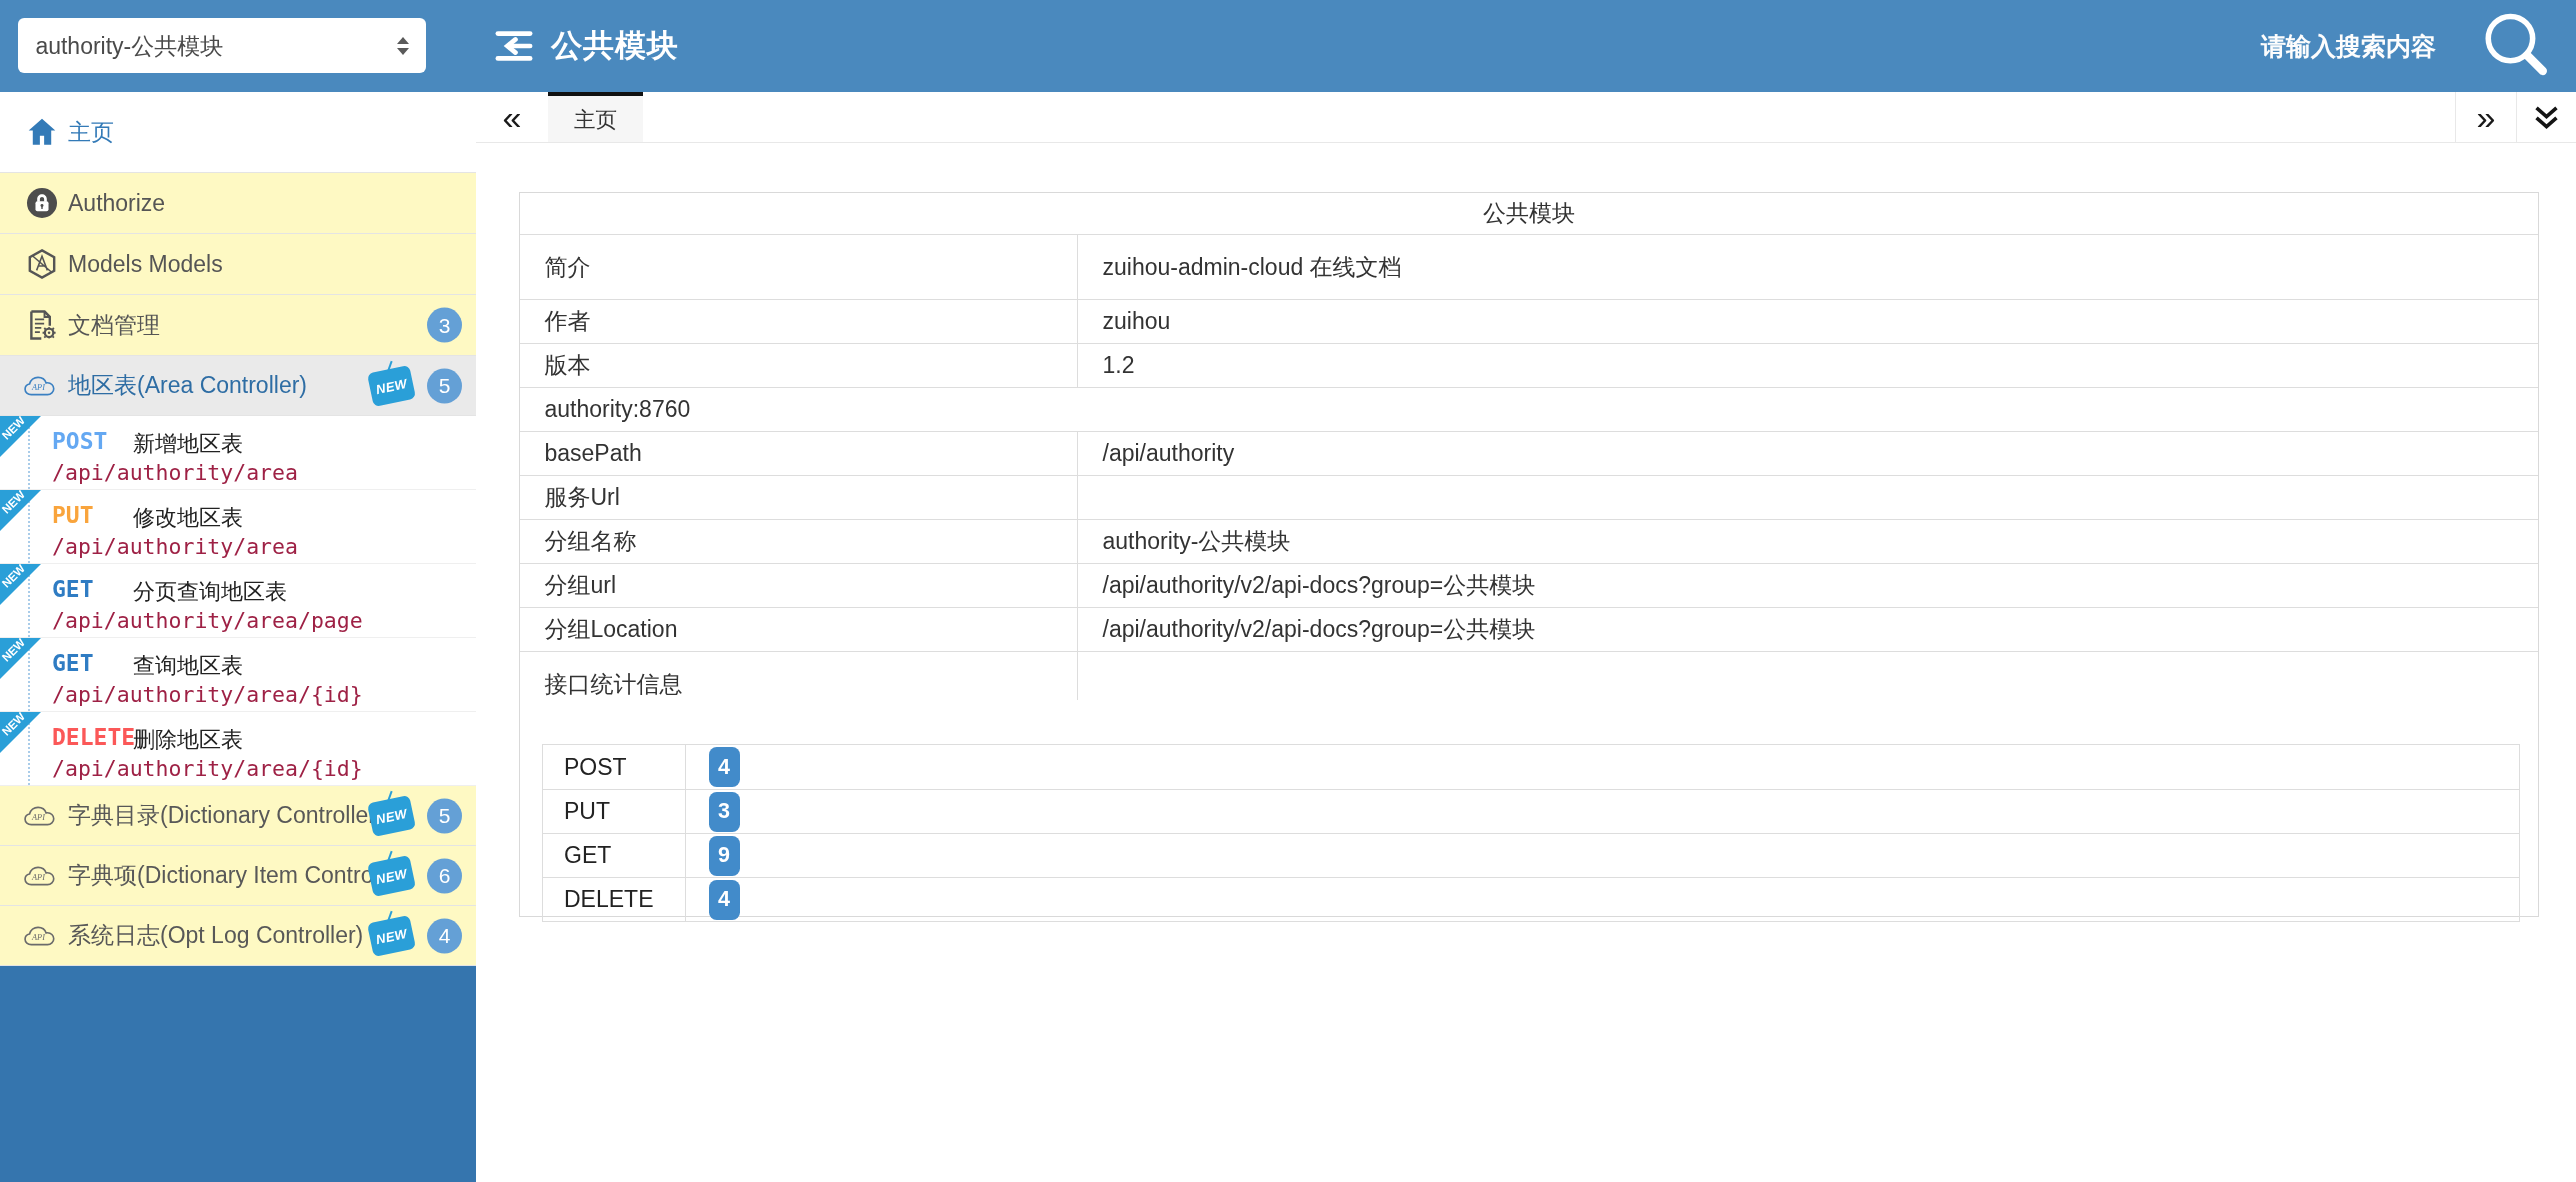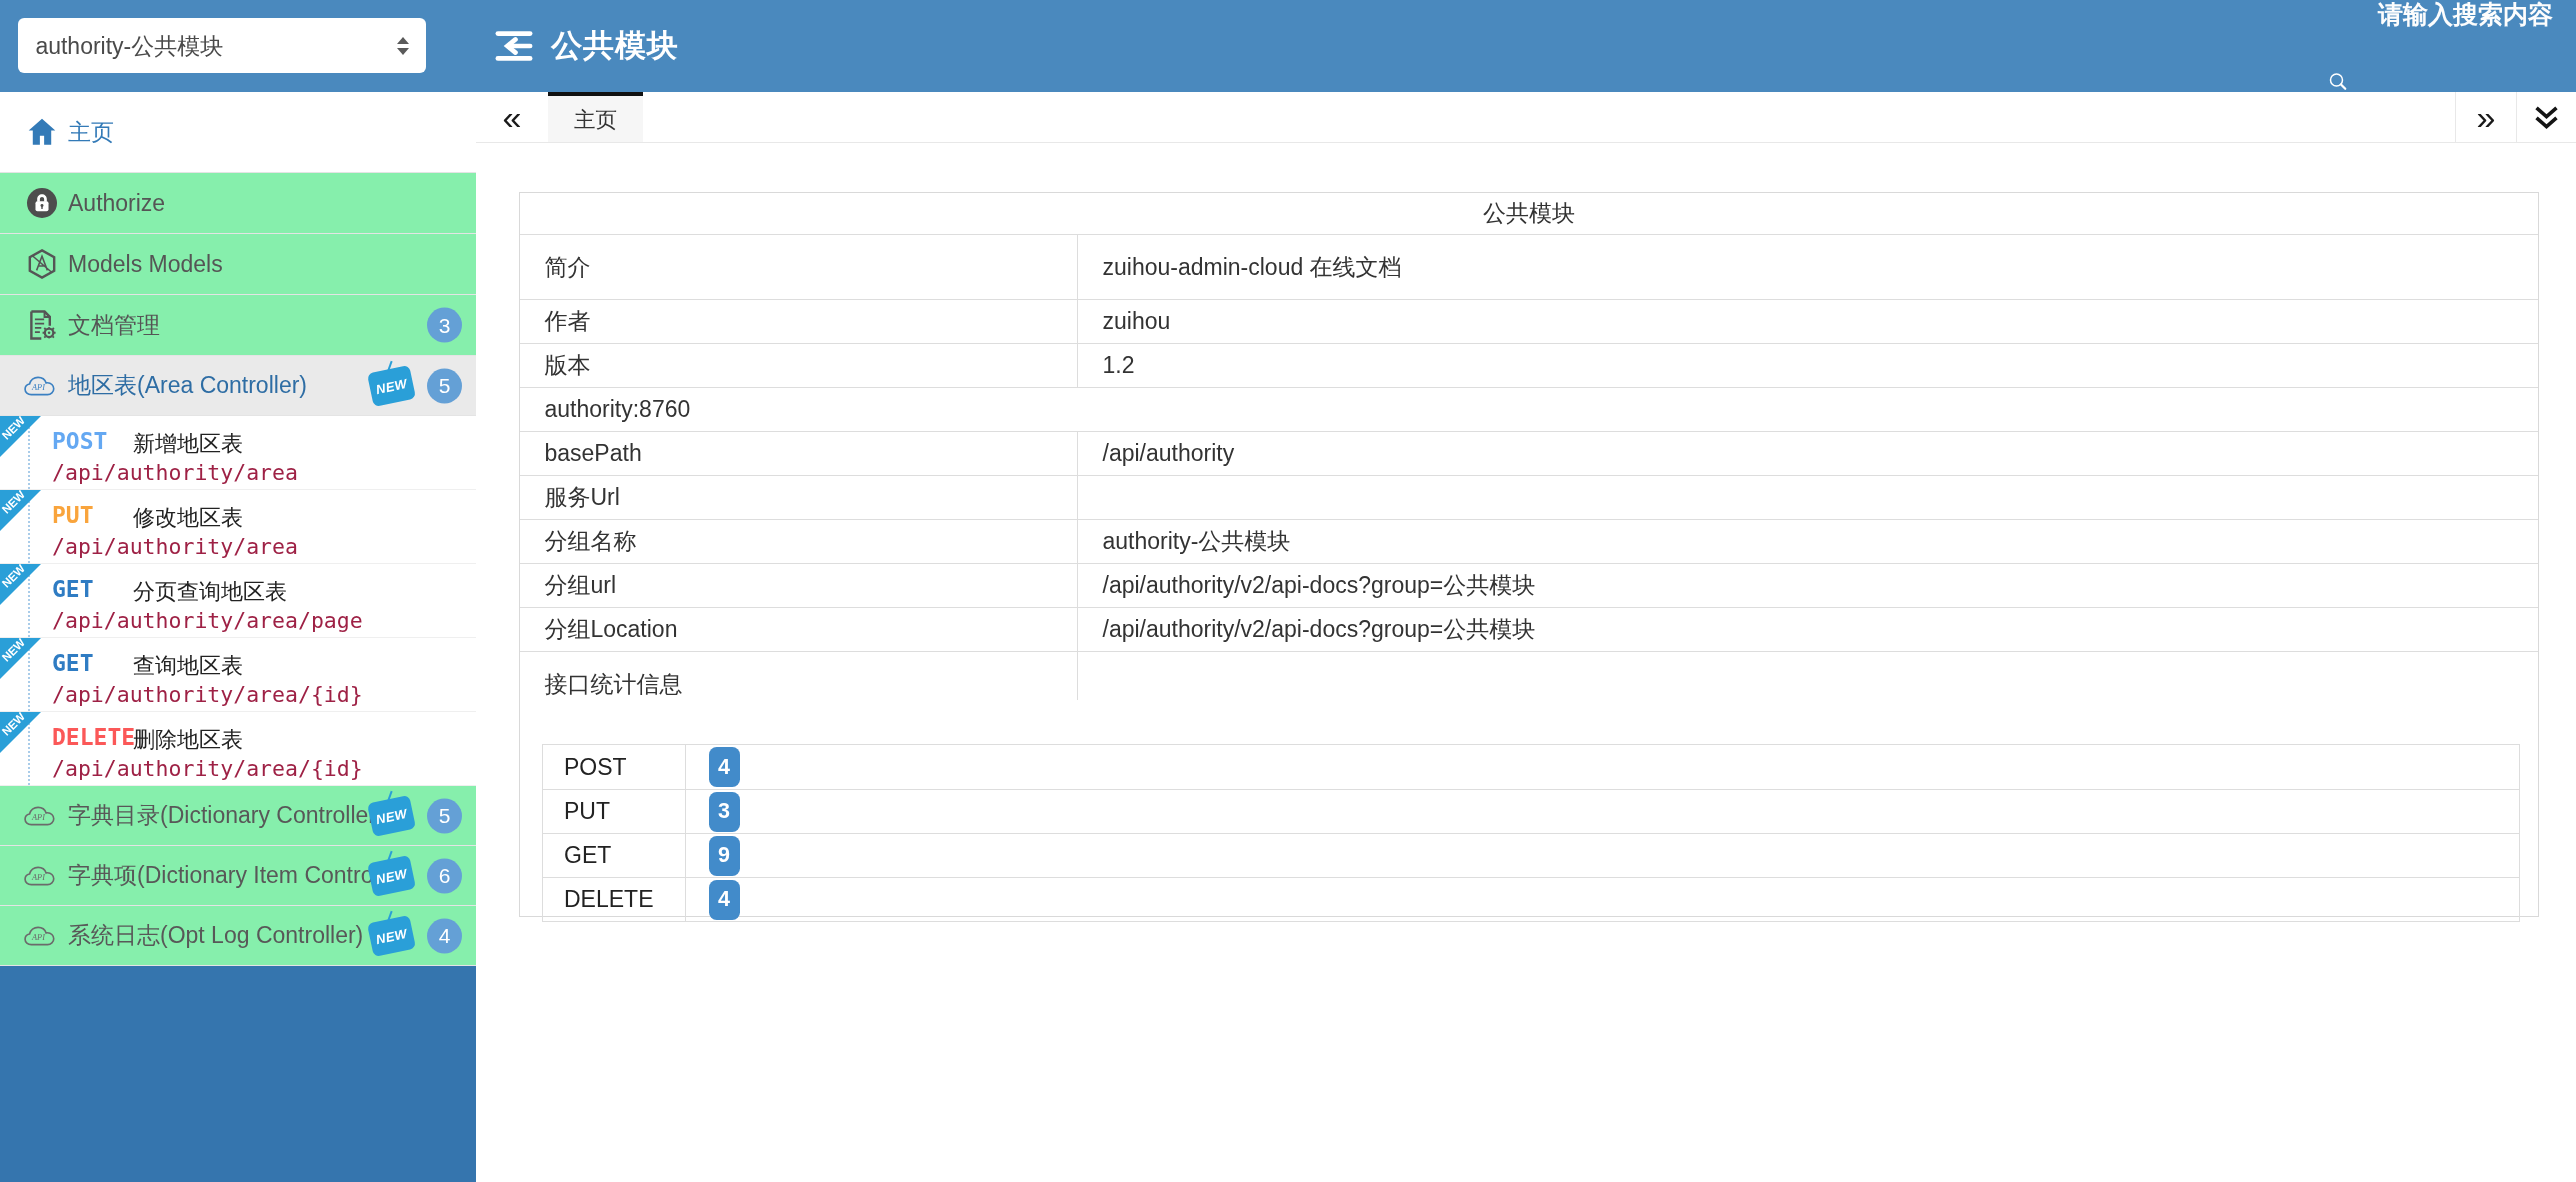--- a/index.html
+++ b/index.html
@@ -16,29 +16,29 @@
     font-family:"Liberation Sans", sans-serif; outline:none; }
   .sel-arrows { position:absolute; right:17px; top:50%; transform:translateY(-50%);
     display:flex; flex-direction:column; gap:3.8px; pointer-events:none; }
   .tri-up { width:0; height:0; border-left:6.1px solid transparent; border-right:6.1px solid transparent;
     border-bottom:7.7px solid #5a5a5a; }
   .tri-down { width:0; height:0; border-left:6.1px solid transparent; border-right:6.1px solid transparent;
     border-top:7.7px solid #5a5a5a; }
   .brand { position:absolute; left:492px; top:0; height:92px; display:flex; align-items:center; gap:15.3px; }
   .brand-title { color:#fff; font-size:31px; font-weight:bold; letter-spacing:0.8px; }
   .search-area { position:absolute; right:0; top:0; height:92px; display:flex; align-items:center;
-    gap:43px; padding-right:23px;flex-direction:column; }
+    gap:43px; padding-right:23px; }
   .search-input { background:transparent; border:none; outline:none; width:430px; text-align:right;
     font-size:25px; color:#fff; font-family:"Liberation Sans", sans-serif; font-weight:bold; }
   .search-input::placeholder { color:#fdfdfd; opacity:1; }
 
   
   .sidebar { position:absolute; left:0; top:92px; width:476px; height:1091px;
     background:#3575AE; overflow:hidden; }
-  .side-row { position:relative; display:flex; align-items:center; background:#86efac;
+  .side-row { position:relative; display:flex; align-items:center; background:#fef9c3;
     border-bottom:1.5px solid #e4e4e4; cursor:pointer; }
   .side-row .ic { position:absolute; left:21.5px; width:40px; display:flex; justify-content:center;align-items:center; }
   .side-row .lbl { margin-left:68px; font-size:23px; color:#555; }
   .row-home { height:81px; background:#fff; }
   .row-home .lbl { color:#337AB7; }
   .row-item { height:61px; }
   .row-ctrl { height:60px; }
   .row-ctrl .lbl { color:#585858; }
   .row-ctrl.selected { background:#eaeaea; }
   .row-ctrl.selected .lbl { color:#2E6DA4; }

